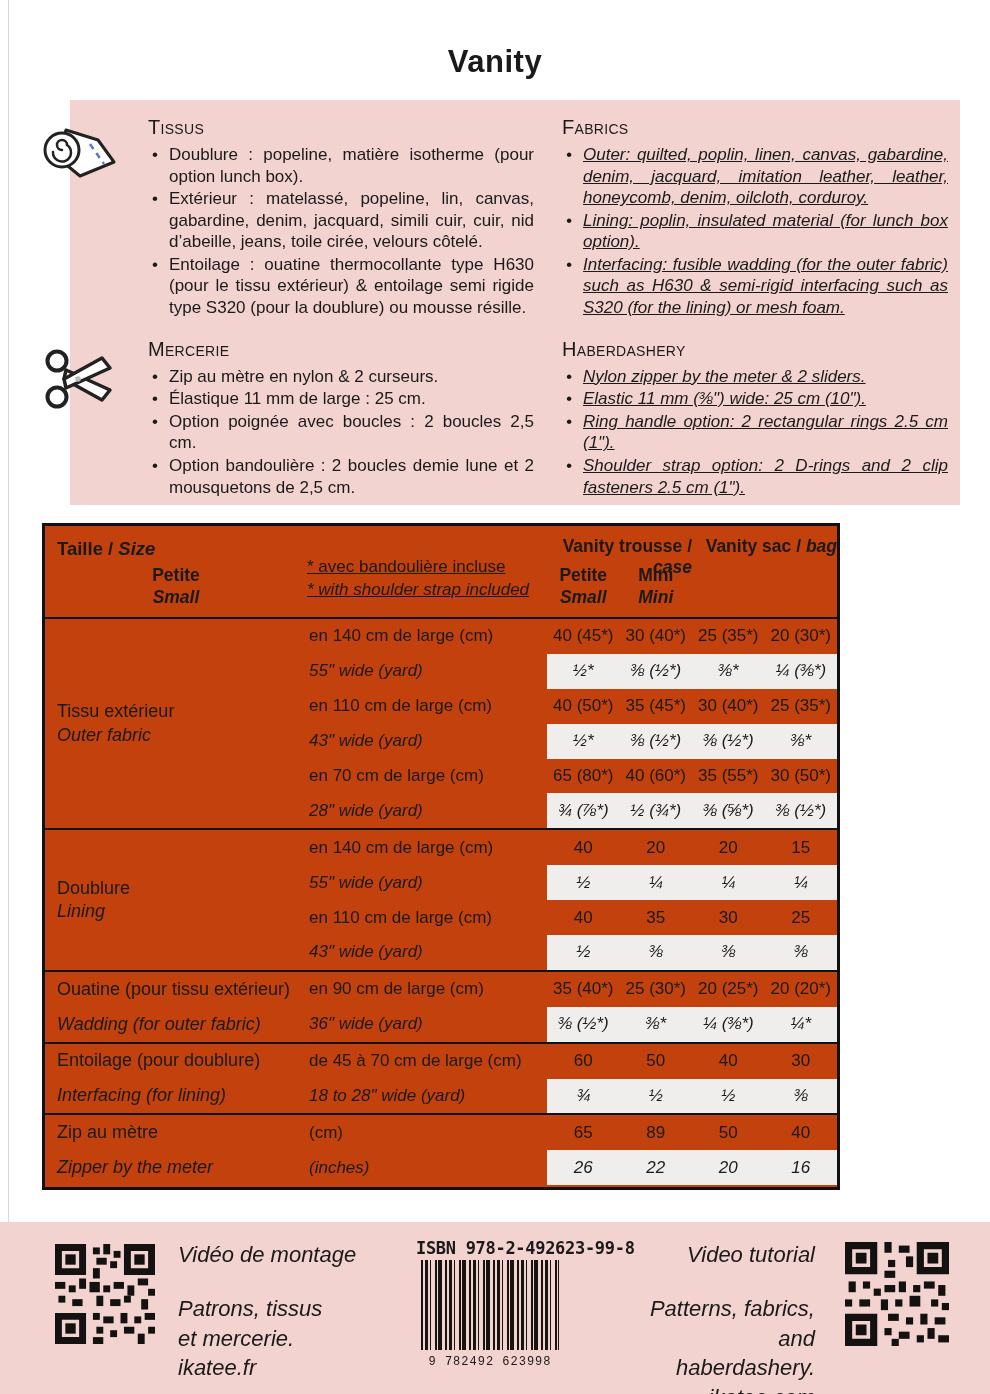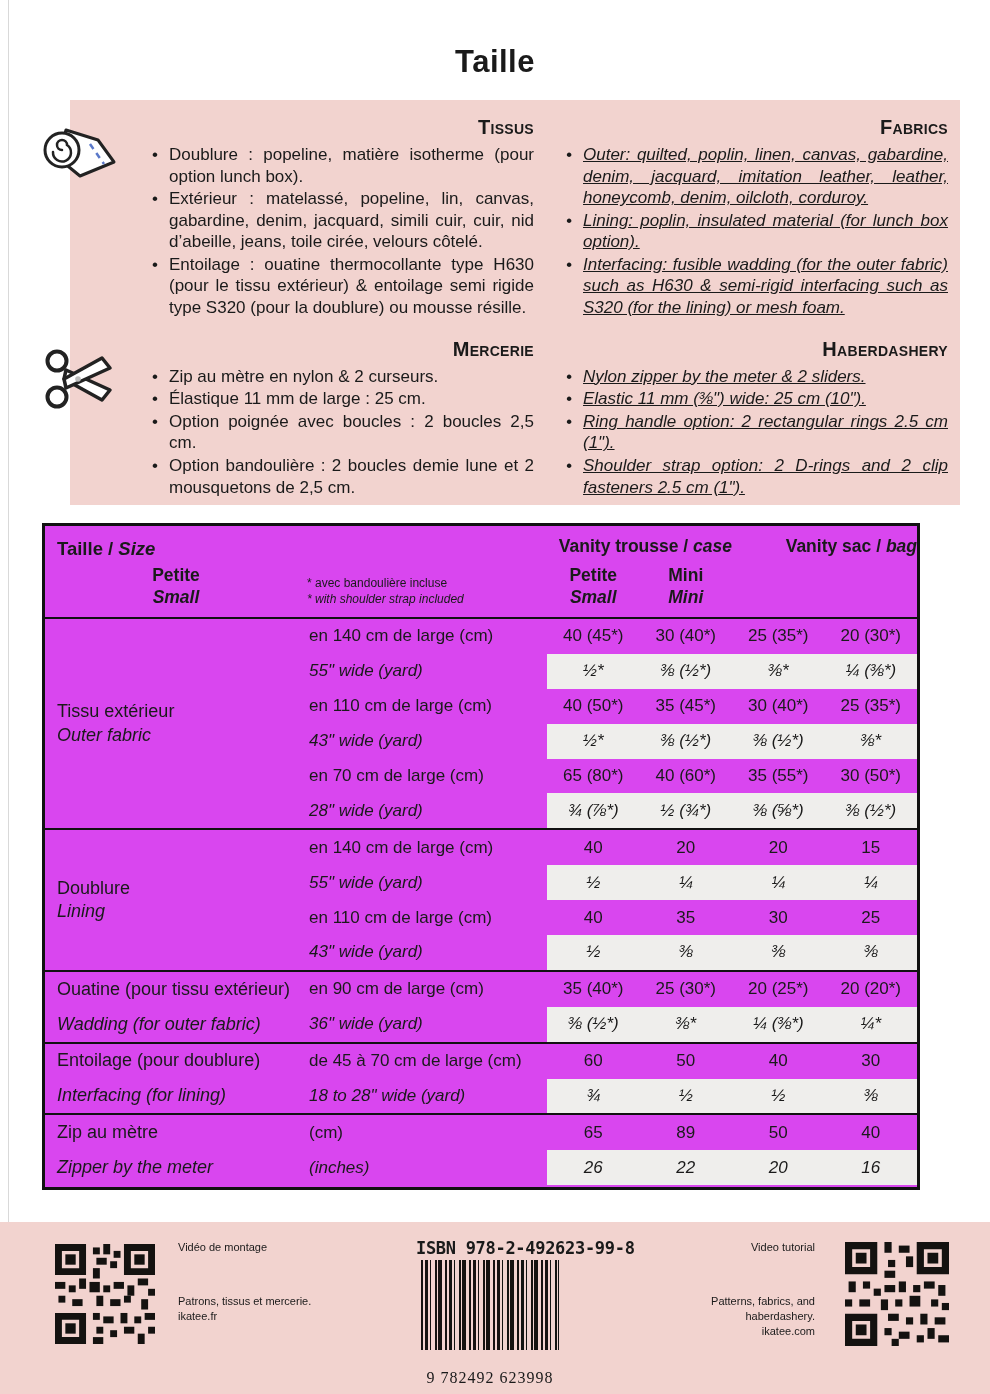--- a/index.html
+++ b/index.html
@@ -8,81 +8,81 @@
   .edge-line{position:absolute;left:8px;top:0;width:1px;height:1222px;background:#d9d9d9;}
 
   
   .title{position:absolute;top:44px;left:0;width:100%;text-align:center;
          font-size:31px;font-weight:800;letter-spacing:.5px;}
 
   
   .info-box{position:absolute;left:70px;top:100px;width:890px;height:405px;background:#f2d3cf;}
   .info-grid{position:absolute;left:78px;top:16px;right:12px;display:grid;
              grid-template-columns:1fr 1fr;column-gap:28px;row-gap:18px;}
-  .blk h3{margin:0 0 5px 0;font-size:20px;font-weight:700;font-variant:small-caps;letter-spacing:.3px;text-align:right;}
+  .blk h3{margin:0 0 5px 0;font-size:20px;font-weight:400;font-variant:small-caps;letter-spacing:.3px;}
   .blk ul{margin:0;padding:0;list-style:none;}
   .blk li{position:relative;padding-left:21px;font-size:17px;line-height:1.27;text-align:justify;margin-bottom:1px;}
   .blk li::before{content:"•";position:absolute;left:4px;top:0;}
   .blk.en li, .blk.en h3{ }
   .blk.en li{font-style:italic;text-decoration:underline;}
 
   
   .icon-wrap{position:absolute;}
   .icon-roll{left:40px;top:118px;}
   .icon-scissors{left:44px;top:346px;}
 
   
-  .size-table{position:absolute;left:42px;top:523px;width:878px;height:667px;
-              border:3px solid #111;box-sizing:border-box;background:#d946ef;}
+  .size-table{position:absolute;left:42px;top:523px;width:798px;height:667px;
+              border:3px solid #111;box-sizing:border-box;background:#c2410c;}
   .thead{display:grid;grid-template-columns:262px 240px 1fr 1fr 1fr 1fr;
          grid-template-rows:38px 53px;border-bottom:2px solid #111;}
   .t-size{grid-column:1;grid-row:1;padding:12px 0 0 12px;font-size:18.5px;font-weight:700;}
   .t-size i{font-style:italic;}
   .t-group{font-size:17.5px;font-weight:700;text-align:right;padding-top:10px;}
   .t-group.g1{grid-column:3 / span 2;grid-row:1;}
   .t-group.g2{grid-column:5 / span 2;grid-row:1;}
-  .t-note{grid-column:2;grid-row:2;align-self:end;padding-bottom:9px;font-size:12px;line-height:1.32;}
+  .t-note{grid-column:2;grid-row:2;align-self:end;padding-bottom:16px;font-size:17px;line-height:1.32;text-decoration:underline;}
   .t-note .en{font-style:italic;}
   .t-colhead{grid-row:2;align-self:end;text-align:center;padding-bottom:8px;
              font-size:17.5px;font-weight:700;line-height:1.25;}
   .t-colhead .en{font-style:italic;}
 
   .sect{display:grid;grid-template-columns:262px 240px 1fr 1fr 1fr 1fr;
         grid-auto-rows:34.9px;align-items:center;border-top:2px solid #111;}
   .sect.first{border-top:none;}
   .lab{grid-column:1;padding-left:12px;font-size:18px;line-height:1.3;}
   .lab .en{font-style:italic;}
   .spec{padding-left:2px;font-size:17px;}
   .val{align-self:stretch;display:flex;align-items:center;justify-content:center;font-size:17px;}
   .en-cell{font-style:italic;}
   .val.en-cell{background:#efeeec;}
 
   
   .footer{position:absolute;left:0;top:1222px;width:990px;height:172px;background:#f2d3cf;}
   .f-abs{position:absolute;}
-  .f-text{font-size:11px;line-height:1.35;}
+  .f-text{font-size:22px;line-height:1.35;font-style:italic;}
   .f-left-video{left:178px;top:18px;}
   .f-left-block{left:178px;top:72px;width:158px;}
   .f-right-video{right:175px;top:18px;text-align:right;}
   .f-right-block{right:175px;top:72px;width:175px;text-align:right;}
   .barcode-box{left:416px;top:16px;width:148px;text-align:center;}
   .isbn{font-family:"DejaVu Sans Mono","Liberation Mono",monospace;font-size:17px;font-weight:700;letter-spacing:-.3px;white-space:nowrap;}
   .bars{margin:2px auto 0 auto;width:138px;height:90px;
         background:
          repeating-linear-gradient(90deg,#161311 0 2px,transparent 2px 4px,#161311 4px 7px,transparent 7px 9px,#161311 9px 10px,transparent 10px 14px,#161311 14px 16px,transparent 16px 17px,#161311 17px 21px,transparent 21px 24px);}
-  .bdigits{font-family:Liberation Serif, serif;font-size:16px;letter-spacing:1px;margin-top:19px;white-space:nowrap;}
+  .bdigits{font-family:Liberation Mono, monospace;font-size:12px;letter-spacing:1px;margin-top:5px;white-space:nowrap;}
   .qr{image-rendering:pixelated;}
 </style>
 </head>
 <body>
 
 <div class="sheet">
   <div class="edge-line"></div>
 
-  <div class="title">Taille</div>
+  <div class="title">Vanity</div>
 
   <div class="info-box">
     <div class="info-grid">
       <div class="blk fr">
         <h3>Tissus</h3>
         <ul>
           <li>Doublure : popeline, matière isotherme (pour option lunch box).</li>
           <li>Extérieur : matelassé, popeline, lin, canvas, gabardine, denim, jacquard, simili cuir, cuir, nid d’abeille, jeans, toile cirée, velours côtelé.</li>
           <li>Entoilage : ouatine thermocollante type H630 (pour le tissu extérieur) &amp; entoilage semi rigide type S320 (pour la doublure) ou mousse résille.</li>
         </ul>

